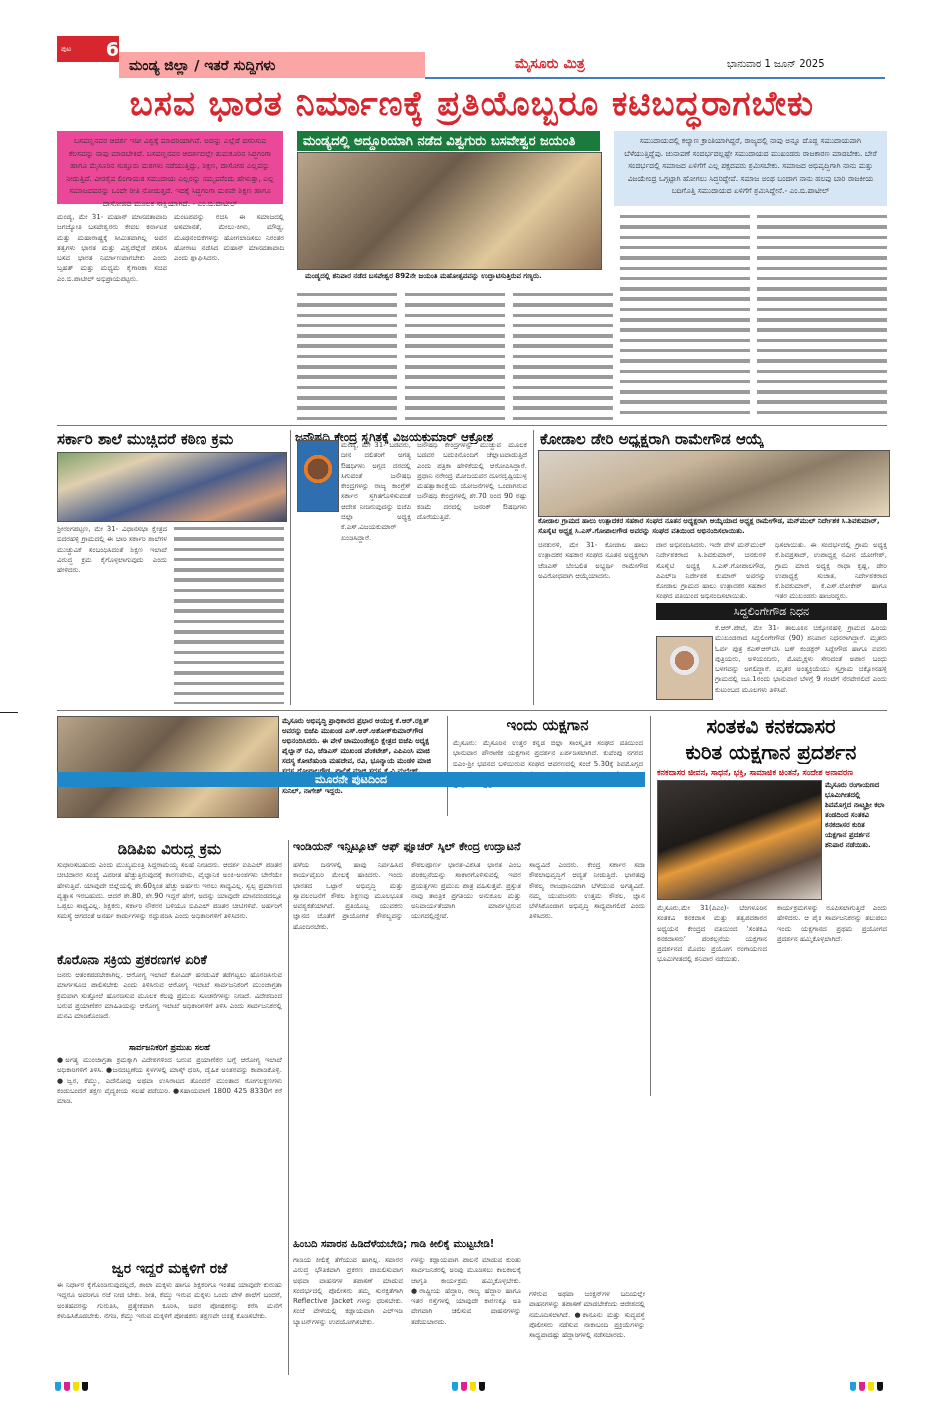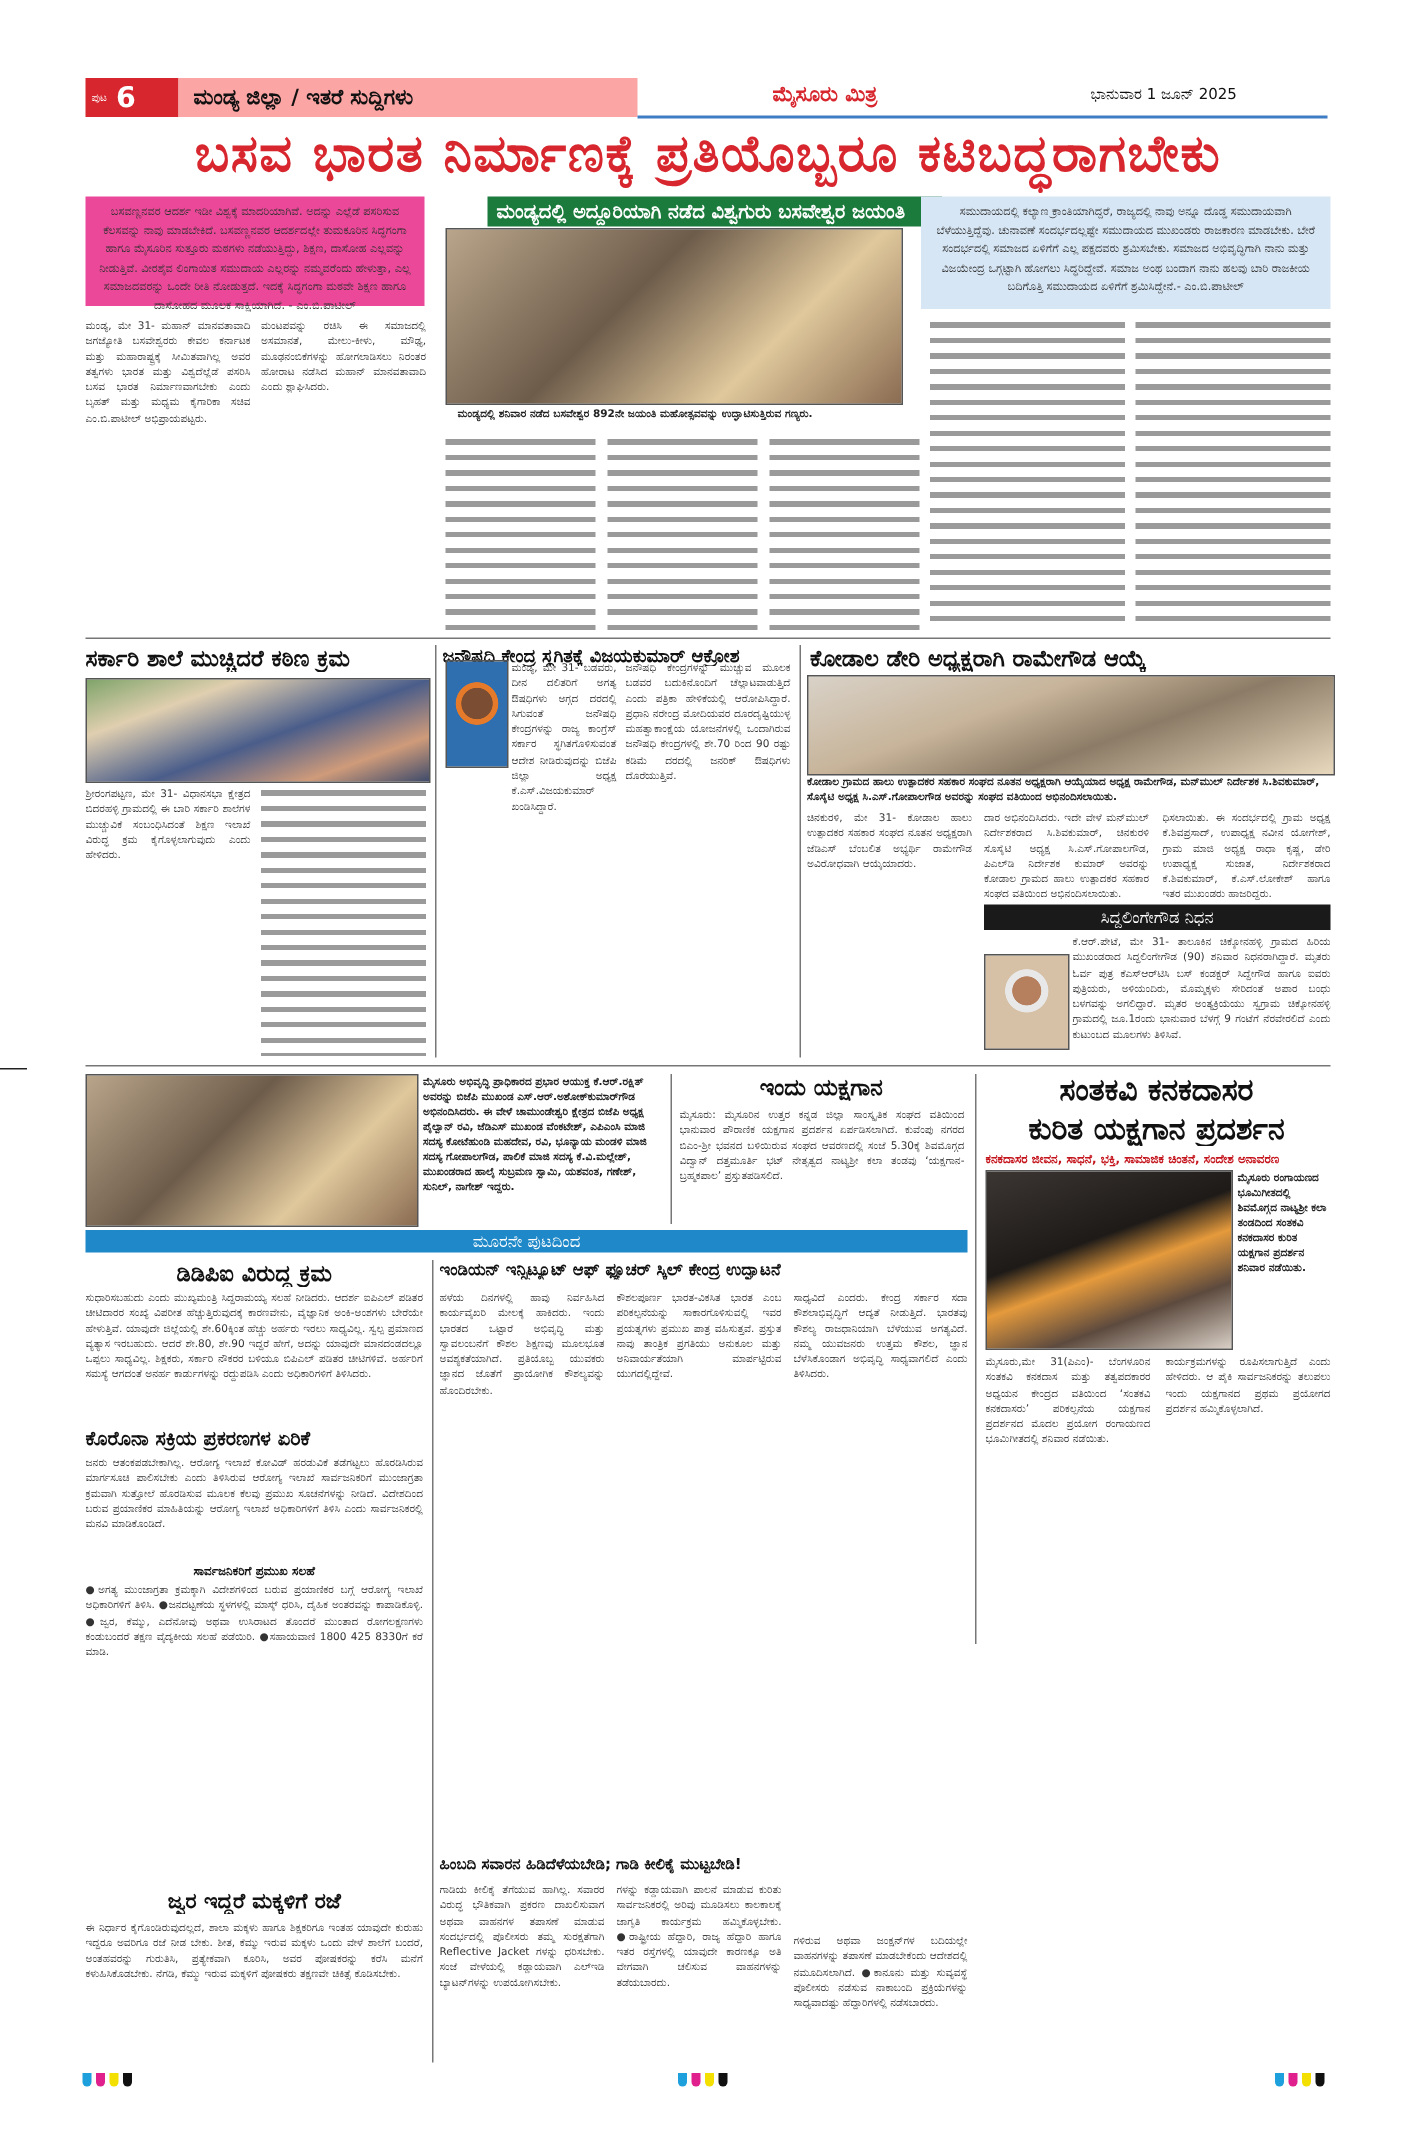--- a/index.html
+++ b/index.html
@@ -1,28 +1,28 @@
 <!DOCTYPE html>
 <html><head>
 <meta charset="utf-8">
 <style>
   html,body{margin:0;padding:0;background:#fff;}
   body{width:945px;height:1424px;position:relative;overflow:hidden;font-family:"DejaVu Sans",sans-serif;color:#111;}
   .abs{position:absolute;}
-  .hdr-page{left:57px;top:52px;width:62px;height:26px;background:#d7262d;color:#fff;display:flex;align-items:center;gap:6px;padding-left:4px;box-sizing:border-box;}
+  .hdr-page{left:57px;top:36px;width:62px;height:26px;background:#d7262d;color:#fff;display:flex;align-items:center;gap:6px;padding-left:4px;box-sizing:border-box;justify-content:space-between;}
   .hdr-page .lbl{font-size:7px;}
   .hdr-page .num{font-size:19px;font-weight:bold;}
   .hdr-section{left:119px;top:52px;width:306px;height:26px;background:#fca5a5;display:flex;align-items:center;padding-left:10px;box-sizing:border-box;font-size:14px;font-weight:bold;}
   .hdr-brand{left:515px;top:55px;color:#d7262d;font-weight:bold;font-size:14px;}
   .hdr-date{left:727px;top:58px;font-size:10px;}
   .hdr-rule{left:425px;top:77px;width:460px;height:2px;background:#3e7dc4;}
   .main-headline{left:57px;top:83px;width:830px;text-align:center;color:#d7262d;font-size:34px;font-weight:bold;letter-spacing:1px;white-space:nowrap;}
   .quote-box{background:#ec4899;font-size:7.5px;line-height:12.5px;text-align:center;padding:4px 6px;box-sizing:border-box;color:#333;}
   .quote-box.blue{background:#d7e6f4;}
-  .green-bar{background:#1b7b3c;color:#fff;font-size:13px;font-weight:bold;display:flex;align-items:center;padding-left:6px;box-sizing:border-box;white-space:nowrap;overflow:hidden;margin-left:28px;}
+  .green-bar{background:#1b7b3c;color:#fff;font-size:13px;font-weight:bold;display:flex;align-items:center;padding-left:6px;box-sizing:border-box;white-space:nowrap;overflow:hidden;}
   .photo{background:linear-gradient(135deg,#b9a58a,#6e5c4b 40%,#e0c89c 70%,#8a6c52);border:1px solid #555;}
   .photo.blue{background:linear-gradient(160deg,#d9d2c8,#c7b49a 35%,#8c7b66 60%,#e8d9be);}
   .photo.school{background:linear-gradient(160deg,#7fa46a,#e0cfb0 25%,#4a5d8a 55%,#cf9b7a 80%,#3e4b6b);}
   .photo.stage{background:linear-gradient(160deg,#3c3633,#1d1a18 40%,#e59a3c 55%,#5d4a3e 75%,#d9d0c6);}
   .photo.portrait{background:radial-gradient(circle at 50% 40%,#7b4d32 0 22%,#e47a2a 23% 30%,#2f6fb0 31%);}
   .photo.oldman{background:radial-gradient(circle at 50% 38%,#b6805f 0 20%,#e8e8e8 21% 30%,#d7c1a6 31%);}
   .caption{font-size:7px;line-height:10px;color:#222;}
   .body-text{font-size:7px;line-height:10.3px;color:#333;text-align:justify;overflow:hidden;}
   .text-lines{background:repeating-linear-gradient(#fff 0 3px,#9a9a9a 3px 6.5px,#fff 6.5px 10.3px);}
   .headline{font-weight:bold;color:#111;white-space:nowrap;overflow:hidden;}
@@ -100,21 +100,21 @@
 <div class="abs vline" style="left:650px;top:716px;height:380px;"></div>
 
 <div class="abs headline" style="left:655px;top:714px;width:232px;text-align:center;font-size:20px;">ಸಂತಕವಿ ಕನಕದಾಸರ</div>
 <div class="abs headline" style="left:655px;top:740px;width:232px;text-align:center;font-size:20px;">ಕುರಿತ ಯಕ್ಷಗಾನ ಪ್ರದರ್ಶನ</div>
 <div class="abs red-sub" style="left:657px;top:768px;width:230px;overflow:hidden;">ಕನಕದಾಸರ ಜೀವನ, ಸಾಧನೆ, ಭಕ್ತಿ, ಸಾಮಾಜಿಕ ಚಿಂತನೆ, ಸಂದೇಶ ಅನಾವರಣ</div>
 <div class="abs photo stage" style="left:657px;top:780px;width:163px;height:118px;"></div>
 <div class="abs caption" style="left:825px;top:780px;width:62px;height:118px;overflow:hidden;font-weight:bold;">ಮೈಸೂರು ರಂಗಾಯಣದ ಭೂಮಿಗೀತದಲ್ಲಿ ಶಿವಮೊಗ್ಗದ ನಾಟ್ಯಶ್ರೀ ಕಲಾ ತಂಡದಿಂದ ಸಂತಕವಿ ಕನಕದಾಸರ ಕುರಿತ ಯಕ್ಷಗಾನ ಪ್ರದರ್ಶನ ಶನಿವಾರ ನಡೆಯಿತು.</div>
 <div class="abs body-text" style="left:657px;top:903px;width:110px;height:470px;">ಮೈಸೂರು,ಮೇ 31(ಪಿಎಂ)- ಬೆಂಗಳೂರಿನ ಸಂತಕವಿ ಕನಕದಾಸ ಮತ್ತು ತತ್ವಪದಕಾರರ ಅಧ್ಯಯನ ಕೇಂದ್ರದ ವತಿಯಿಂದ ‘ಸಂತಕವಿ ಕನಕದಾಸರು’ ಪರಿಕಲ್ಪನೆಯ ಯಕ್ಷಗಾನ ಪ್ರದರ್ಶನದ ಮೊದಲ ಪ್ರಯೋಗ ರಂಗಾಯಣದ ಭೂಮಿಗೀತದಲ್ಲಿ ಶನಿವಾರ ನಡೆಯಿತು.</div>
 <div class="abs body-text" style="left:777px;top:903px;width:110px;height:470px;">ಕಾರ್ಯಕ್ರಮಗಳನ್ನು ರೂಪಿಸಲಾಗುತ್ತಿದೆ ಎಂದು ಹೇಳಿದರು. ಆ ಪೈಕಿ ಸಾರ್ವಜನಿಕರನ್ನು ತಲುಪಲು ಇಂದು ಯಕ್ಷಗಾನದ ಪ್ರಥಮ ಪ್ರಯೋಗದ ಪ್ರದರ್ಶನ ಹಮ್ಮಿಕೊಳ್ಳಲಾಗಿದೆ.</div>
 
-<div class="abs blue-bar" style="left:57px;top:820px;width:588px;height:15px;">ಮೂರನೇ ಪುಟದಿಂದ</div>
+<div class="abs blue-bar" style="left:57px;top:772px;width:588px;height:15px;font-weight:bold;">ಮೂರನೇ ಪುಟದಿಂದ</div>
 
 <div class="abs headline" style="left:57px;top:840px;width:225px;text-align:center;font-size:15px;">ಡಿಡಿಪಿಐ ವಿರುದ್ಧ ಕ್ರಮ</div>
 <div class="abs body-text" style="left:57px;top:860px;width:225px;height:90px;">ಸುಧಾರಿಸಬಹುದು ಎಂದು ಮುಖ್ಯಮಂತ್ರಿ ಸಿದ್ದರಾಮಯ್ಯ ಸಲಹೆ ನೀಡಿದರು. ಆದರ್ಶ ಐಪಿಎಲ್ ಪಡಿತರ ಚೀಟಿದಾರರ ಸಂಖ್ಯೆ ವಿಪರೀತ ಹೆಚ್ಚುತ್ತಿರುವುದಕ್ಕೆ ಕಾರಣವೇನು, ವೈಜ್ಞಾನಿಕ ಅಂಕಿ-ಅಂಶಗಳು ಬೇರೆಯೇ ಹೇಳುತ್ತಿವೆ. ಯಾವುದೇ ಜಿಲ್ಲೆಯಲ್ಲಿ ಶೇ.60ಕ್ಕಿಂತ ಹೆಚ್ಚು ಅರ್ಹರು ಇರಲು ಸಾಧ್ಯವಿಲ್ಲ. ಸ್ವಲ್ಪ ಪ್ರಮಾಣದ ವ್ಯತ್ಯಾಸ ಇರಬಹುದು. ಆದರೆ ಶೇ.80, ಶೇ.90 ಇದ್ದರೆ ಹೇಗೆ, ಅದನ್ನು ಯಾವುದೇ ಮಾನದಂಡದಲ್ಲೂ ಒಪ್ಪಲು ಸಾಧ್ಯವಿಲ್ಲ. ಶಿಕ್ಷಕರು, ಸರ್ಕಾರಿ ನೌಕರರ ಬಳಿಯೂ ಬಿಪಿಎಲ್ ಪಡಿತರ ಚೀಟಿಗಳಿವೆ. ಅರ್ಹರಿಗೆ ಸಮಸ್ಯೆ ಆಗದಂತೆ ಅನರ್ಹ ಕಾರ್ಡುಗಳನ್ನು ರದ್ದುಪಡಿಸಿ ಎಂದು ಅಧಿಕಾರಿಗಳಿಗೆ ತಿಳಿಸಿದರು.</div>
 <div class="abs headline" style="left:57px;top:952px;width:225px;font-size:13px;">ಕೊರೊನಾ ಸಕ್ರಿಯ ಪ್ರಕರಣಗಳ ಏರಿಕೆ</div>
 <div class="abs body-text" style="left:57px;top:970px;width:225px;height:72px;">ಜನರು ಆತಂಕಪಡಬೇಕಾಗಿಲ್ಲ. ಆರೋಗ್ಯ ಇಲಾಖೆ ಕೋವಿಡ್ ಹರಡುವಿಕೆ ತಡೆಗಟ್ಟಲು ಹೊರಡಿಸಿರುವ ಮಾರ್ಗಸೂಚಿ ಪಾಲಿಸಬೇಕು ಎಂದು ತಿಳಿಸಿರುವ ಆರೋಗ್ಯ ಇಲಾಖೆ ಸಾರ್ವಜನಿಕರಿಗೆ ಮುಂಜಾಗ್ರತಾ ಕ್ರಮವಾಗಿ ಸುತ್ತೋಲೆ ಹೊರಡಿಸುವ ಮೂಲಕ ಕೆಲವು ಪ್ರಮುಖ ಸೂಚನೆಗಳನ್ನು ನೀಡಿದೆ. ವಿದೇಶದಿಂದ ಬರುವ ಪ್ರಯಾಣಿಕರ ಮಾಹಿತಿಯನ್ನು ಆರೋಗ್ಯ ಇಲಾಖೆ ಅಧಿಕಾರಿಗಳಿಗೆ ತಿಳಿಸಿ ಎಂದು ಸಾರ್ವಜನಿಕರಲ್ಲಿ ಮನವಿ ಮಾಡಿಕೊಂಡಿದೆ.</div>
 <div class="abs subhead" style="left:57px;top:1043px;width:225px;">ಸಾರ್ವಜನಿಕರಿಗೆ ಪ್ರಮುಖ ಸಲಹೆ</div>
 <div class="abs body-text" style="left:57px;top:1055px;width:225px;height:200px;">●ಅಗತ್ಯ ಮುಂಜಾಗ್ರತಾ ಕ್ರಮಕ್ಕಾಗಿ ವಿದೇಶಗಳಿಂದ ಬರುವ ಪ್ರಯಾಣಿಕರ ಬಗ್ಗೆ ಆರೋಗ್ಯ ಇಲಾಖೆ ಅಧಿಕಾರಿಗಳಿಗೆ ತಿಳಿಸಿ. ●ಜನದಟ್ಟಣೆಯ ಸ್ಥಳಗಳಲ್ಲಿ ಮಾಸ್ಕ್ ಧರಿಸಿ, ದೈಹಿಕ ಅಂತರವನ್ನು ಕಾಪಾಡಿಕೊಳ್ಳಿ. ●ಜ್ವರ, ಕೆಮ್ಮು, ಎದೆನೋವು ಅಥವಾ ಉಸಿರಾಟದ ತೊಂದರೆ ಮುಂತಾದ ರೋಗಲಕ್ಷಣಗಳು ಕಂಡುಬಂದರೆ ತಕ್ಷಣ ವೈದ್ಯಕೀಯ ಸಲಹೆ ಪಡೆಯಿರಿ. ●ಸಹಾಯವಾಣಿ 1800 425 8330ಗೆ ಕರೆ ಮಾಡಿ.</div>
 <div class="abs headline" style="left:57px;top:1260px;width:225px;text-align:center;font-size:14px;">ಜ್ವರ ಇದ್ದರೆ ಮಕ್ಕಳಿಗೆ ರಜೆ</div>
 <div class="abs body-text" style="left:57px;top:1280px;width:225px;height:95px;">ಈ ನಿರ್ಧಾರ ಕೈಗೊಂಡಿರುವುದಲ್ಲದೆ, ಶಾಲಾ ಮಕ್ಕಳು ಹಾಗೂ ಶಿಕ್ಷಕರಿಗೂ ಇಂತಹ ಯಾವುದೇ ಕುರುಹು ಇದ್ದರೂ ಅವರಿಗೂ ರಜೆ ನೀಡ ಬೇಕು. ಶೀತ, ಕೆಮ್ಮು ಇರುವ ಮಕ್ಕಳು ಒಂದು ವೇಳೆ ಶಾಲೆಗೆ ಬಂದರೆ, ಅಂತಹವರನ್ನು ಗುರುತಿಸಿ, ಪ್ರತ್ಯೇಕವಾಗಿ ಕೂರಿಸಿ, ಅವರ ಪೋಷಕರನ್ನು ಕರೆಸಿ ಮನೆಗೆ ಕಳುಹಿಸಿಕೊಡಬೇಕು. ನೆಗಡಿ, ಕೆಮ್ಮು ಇರುವ ಮಕ್ಕಳಿಗೆ ಪೋಷಕರು ತಕ್ಷಣವೇ ಚಿಕಿತ್ಸೆ ಕೊಡಿಸಬೇಕು.</div>
 

